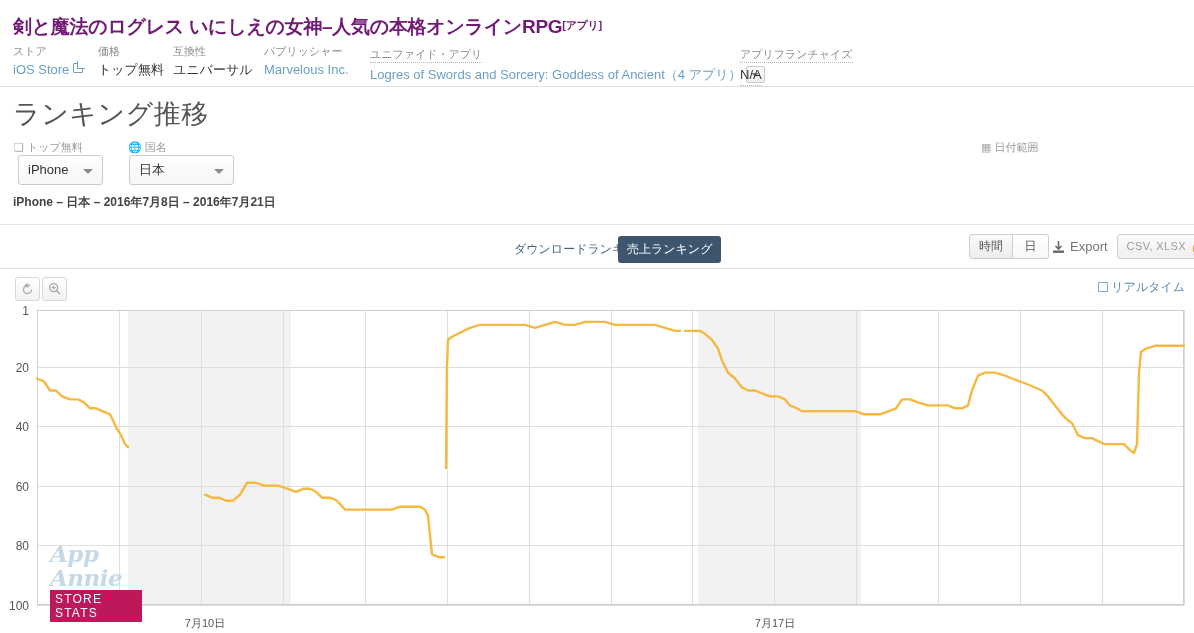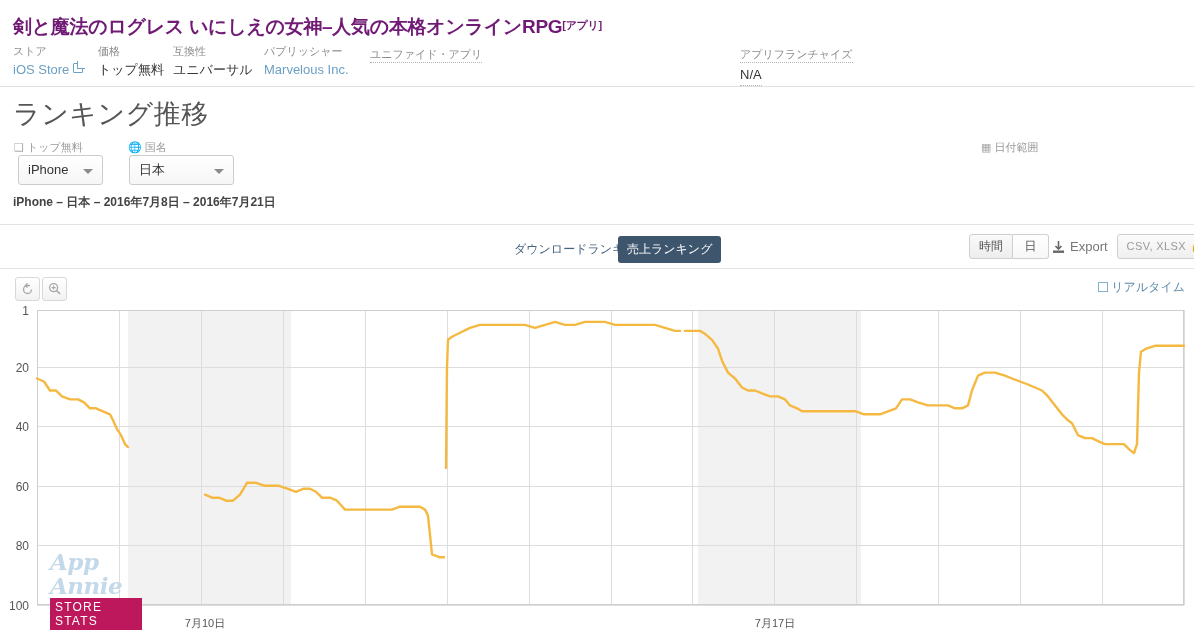--- a/index.html
+++ b/index.html
@@ -134,21 +134,21 @@
   }
 
   
   .chart-area { position: absolute; left: 0; top: 300px; width: 1194px; height: 333px; }
   .watermark {
     position: absolute; left: 50px; top: 242px; width: 92px;
     pointer-events: none; user-select: none;
   }
   .wm-top {
     font-family: "DejaVu Serif", serif; font-style: italic; font-weight: 700;
-    font-size: 23px; color: #c3d9ea; line-height: 24px; letter-spacing: -0.5px; margin-top: 8px;
+    font-size: 23px; color: #c3d9ea; line-height: 24px; letter-spacing: -0.5px;
   }
   .wm-bot {
     background: #be185d; color: #ffffff; font-size: 12px; letter-spacing: 1.2px;
     padding: 2px 5px; display: inline-block; line-height: 14px;
   }
 </style>
 </head>
 <body>
 
 <div class="page">
@@ -175,20 +175,23 @@
       <div class="meta-value">ユニバーサル</div>
     </div>
 
     <div class="meta-col" style="left:251px;">
       <div class="meta-label">パブリッシャー</div>
       <div class="meta-value link">Marvelous Inc.</div>
     </div>
 
     <div class="meta-col" style="left:357px;">
       <div class="meta-label dotted">ユニファイド・アプリ</div>
+      <div class="meta-value link">
+        <span>Logres of Swords and Sorcery: Goddess of Ancient（4 アプリ）</span><span class="caret-btn"></span>
+      </div>
     </div>
 
     <div class="meta-col" style="left:727px;">
       <div class="meta-label dotted">アプリフランチャイズ</div>
       <div class="meta-value dotted-u">N/A</div>
     </div>
   </div>
 
   <div class="hdr-rule"></div>
 

